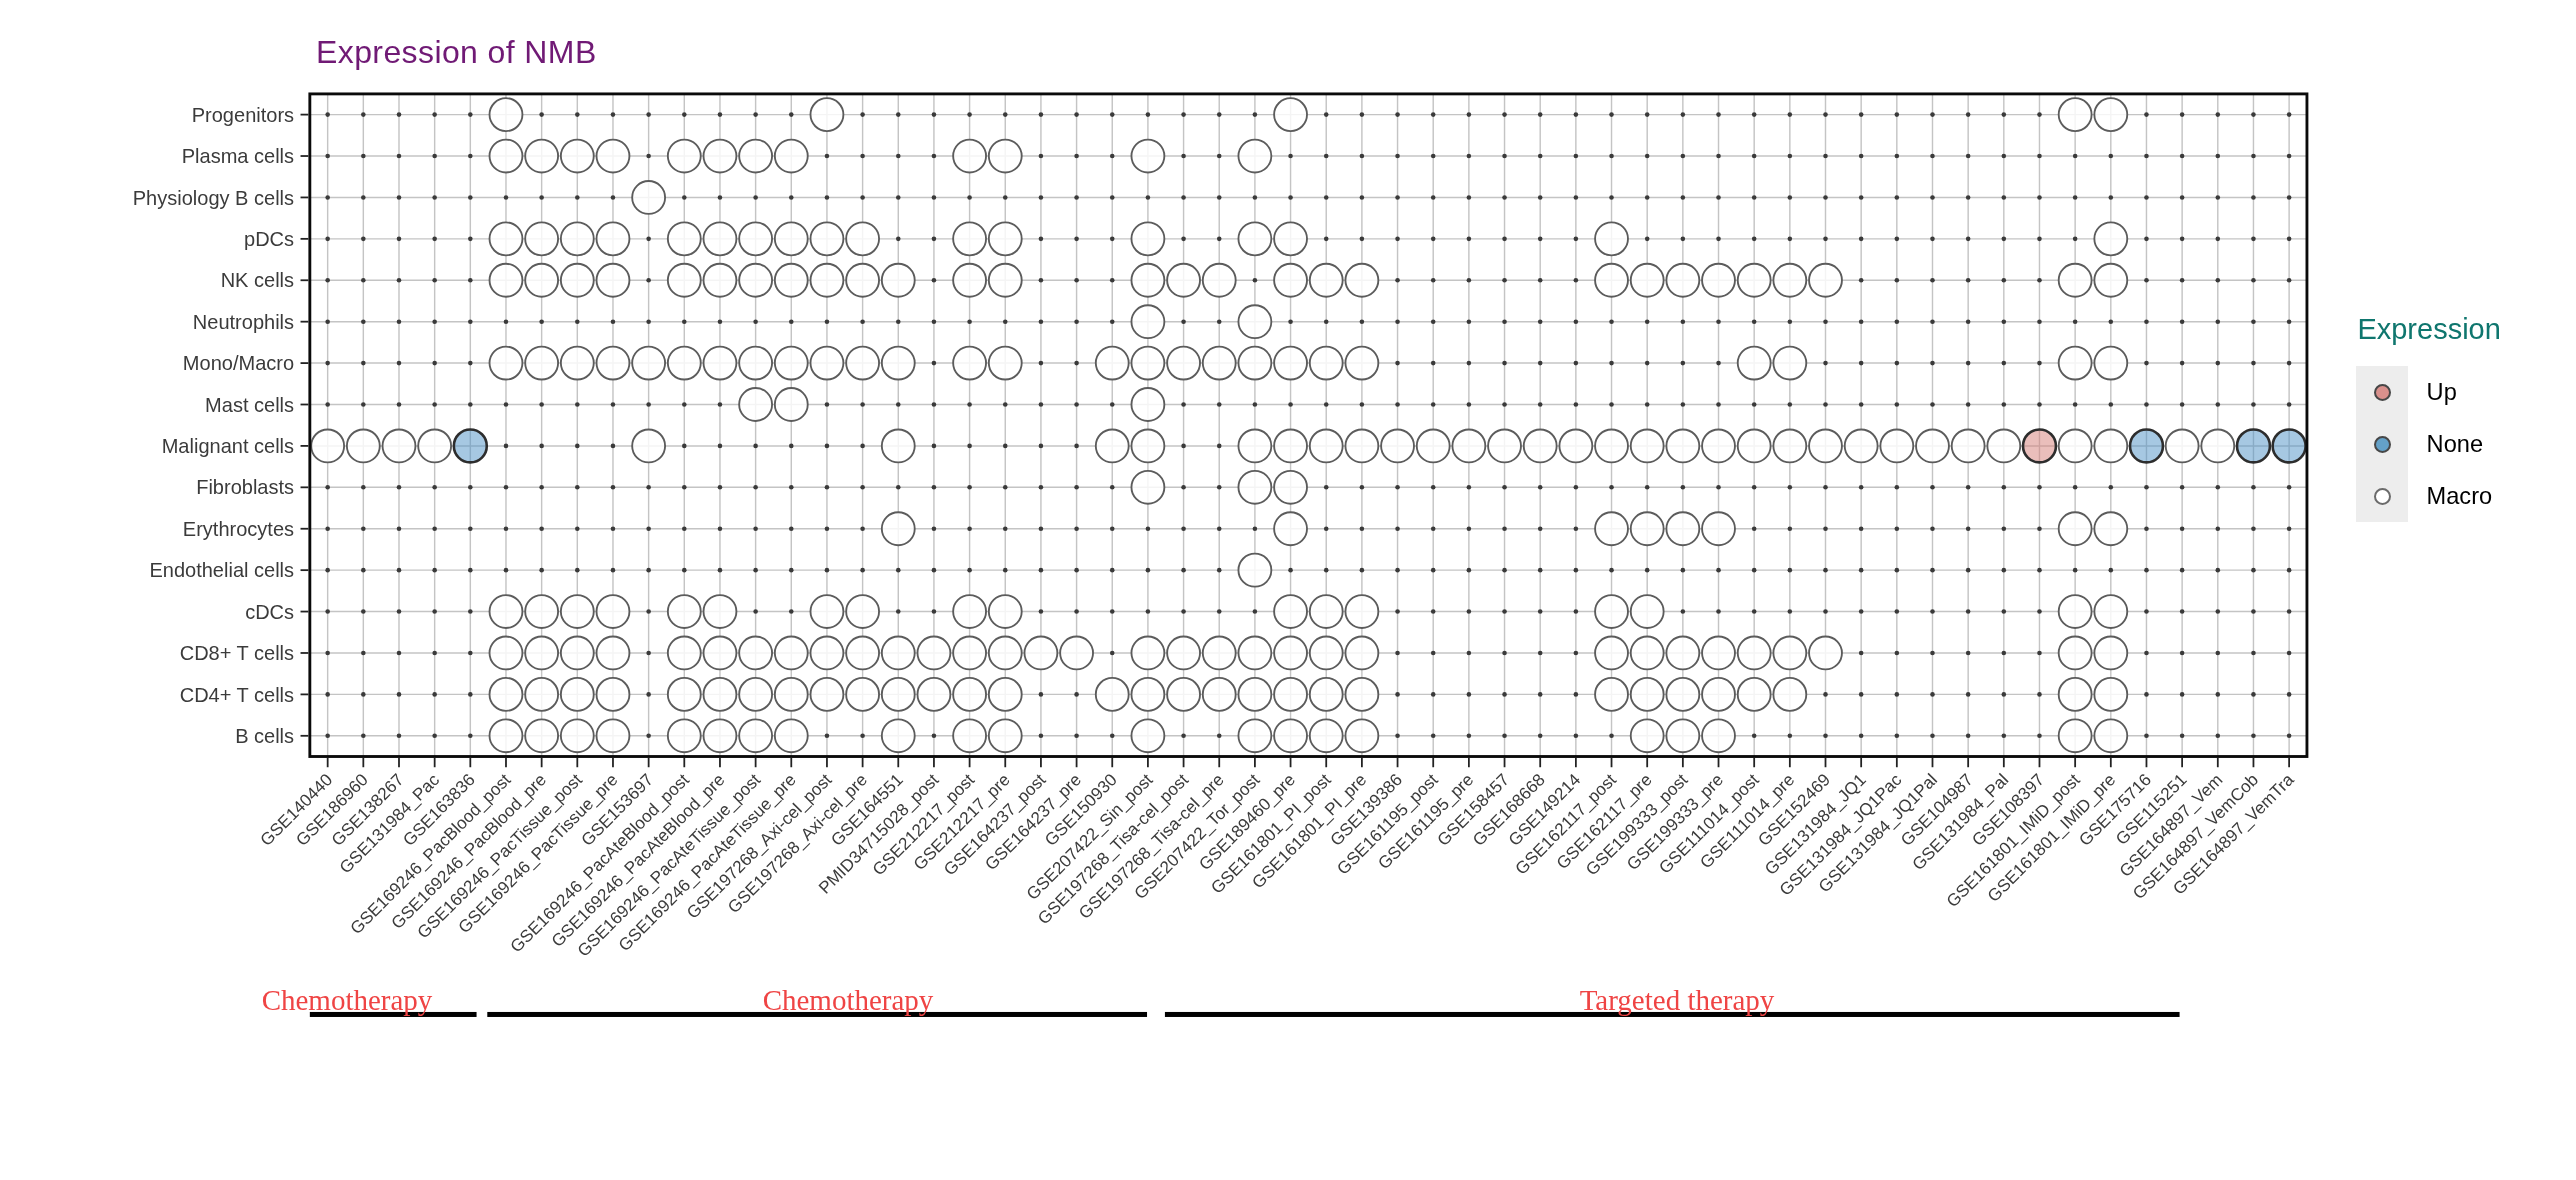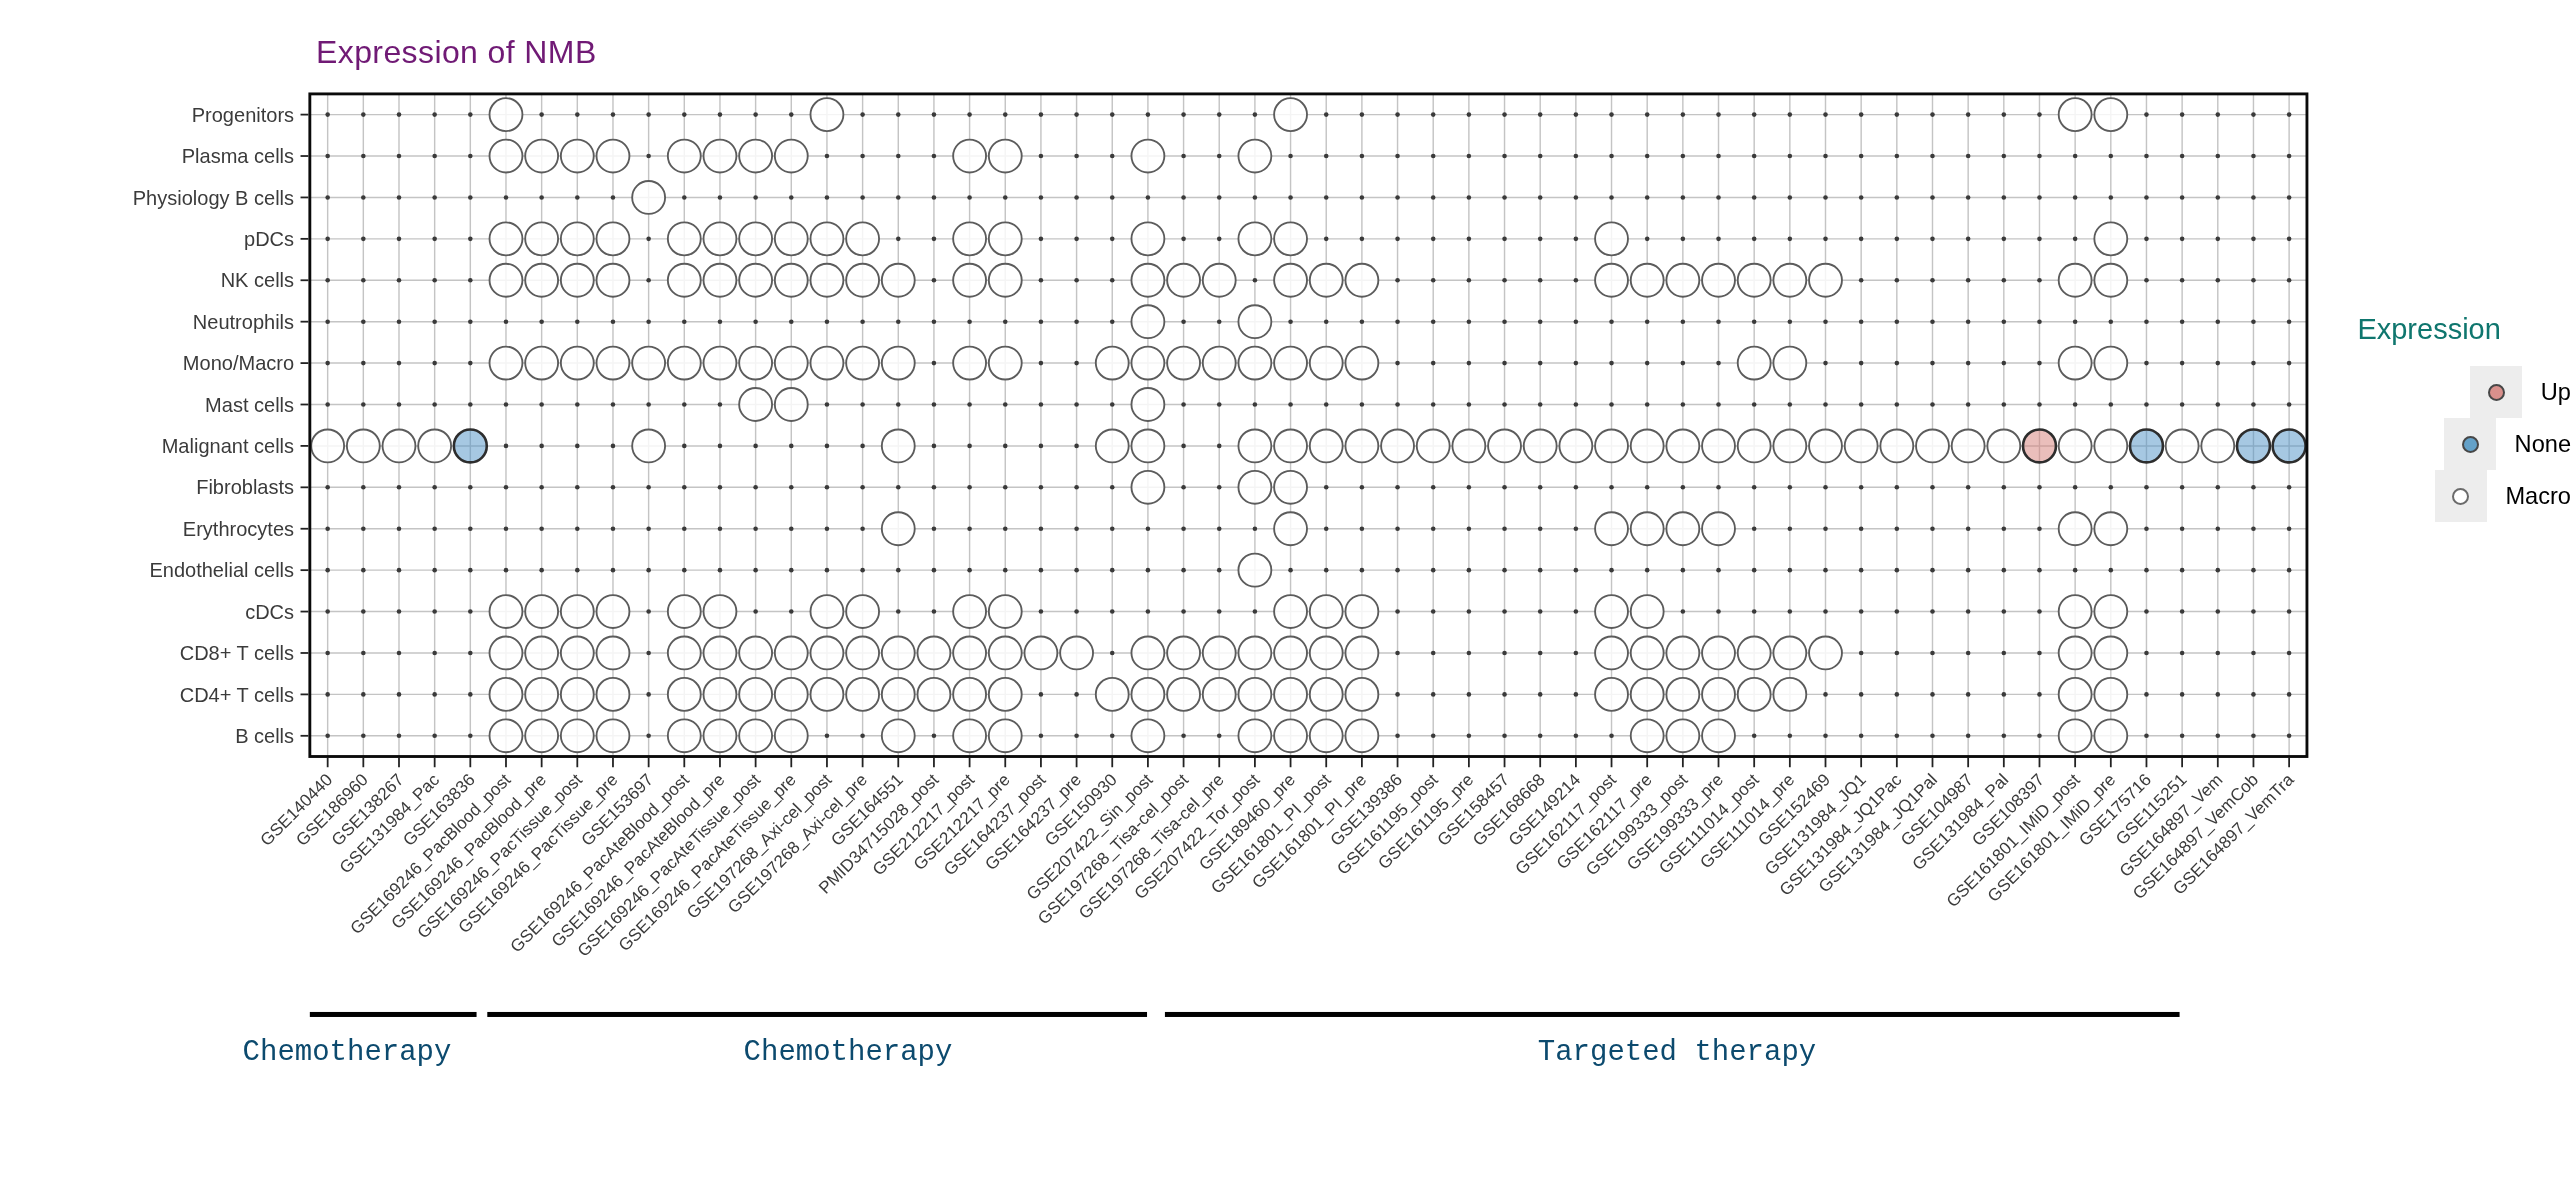--- a/index.html
+++ b/index.html
@@ -3,26 +3,26 @@
 <meta charset="utf-8">
 <style>
   html,body{margin:0;padding:0;background:#ffffff;}
   .page{position:relative;width:2576px;height:1181px;background:#ffffff;overflow:hidden;
         font-family:"Liberation Sans",sans-serif;}
   #chart-svg{position:absolute;left:0;top:0;}
   .fig-title{position:absolute;left:316px;top:34px;font-size:32px;color:#701a75;letter-spacing:0.4px;}
   .legend{position:absolute;left:2356px;top:313px;width:215px;}
   .legend-title{font-size:29px;color:#0f766e;margin:0 0 20px 1.4px;}
   .legend-keys{position:relative;}
-  .legend-row{display:flex;align-items:center;height:52px;justify-content:flex-end;}
+  .legend-row{display:flex;align-items:center;height:52px;}
   .legend-key{width:52px;height:52px;background:#ededed;display:flex;align-items:center;justify-content:center;flex:0 0 52px;}
   .legend-dot{width:17px;height:17px;border-radius:50%;border:2.1px solid #474747;box-sizing:border-box;}
   .legend-label{font-size:23.6px;color:#000;margin-left:18.6px;}
-  .therapy-label{position:absolute;transform:translateX(-50%);font-family:Liberation Mono, monospace;
-                 font-size:29px;color:#0c4a6e;top:1036px;white-space:nowrap;}
+  .therapy-label{position:absolute;transform:translateX(-50%);font-family:Liberation Serif, serif;
+                 font-size:29px;color:#ef4444;top:984px;white-space:nowrap;}
 </style>
 </head>
 <body>
 
 <div class="page">
 
   <svg id="chart-svg" width="2576" height="1181" viewBox="0 0 3600 1650">
       <rect x="433" y="131" width="2791" height="926" fill="#ffffff"></rect>
       <line x1="457.91964285714283" y1="131" x2="457.91964285714283" y2="1057" stroke="#c4c4c4" stroke-width="2"></line>
       <line x1="507.75892857142856" y1="131" x2="507.75892857142856" y2="1057" stroke="#c4c4c4" stroke-width="2"></line>

